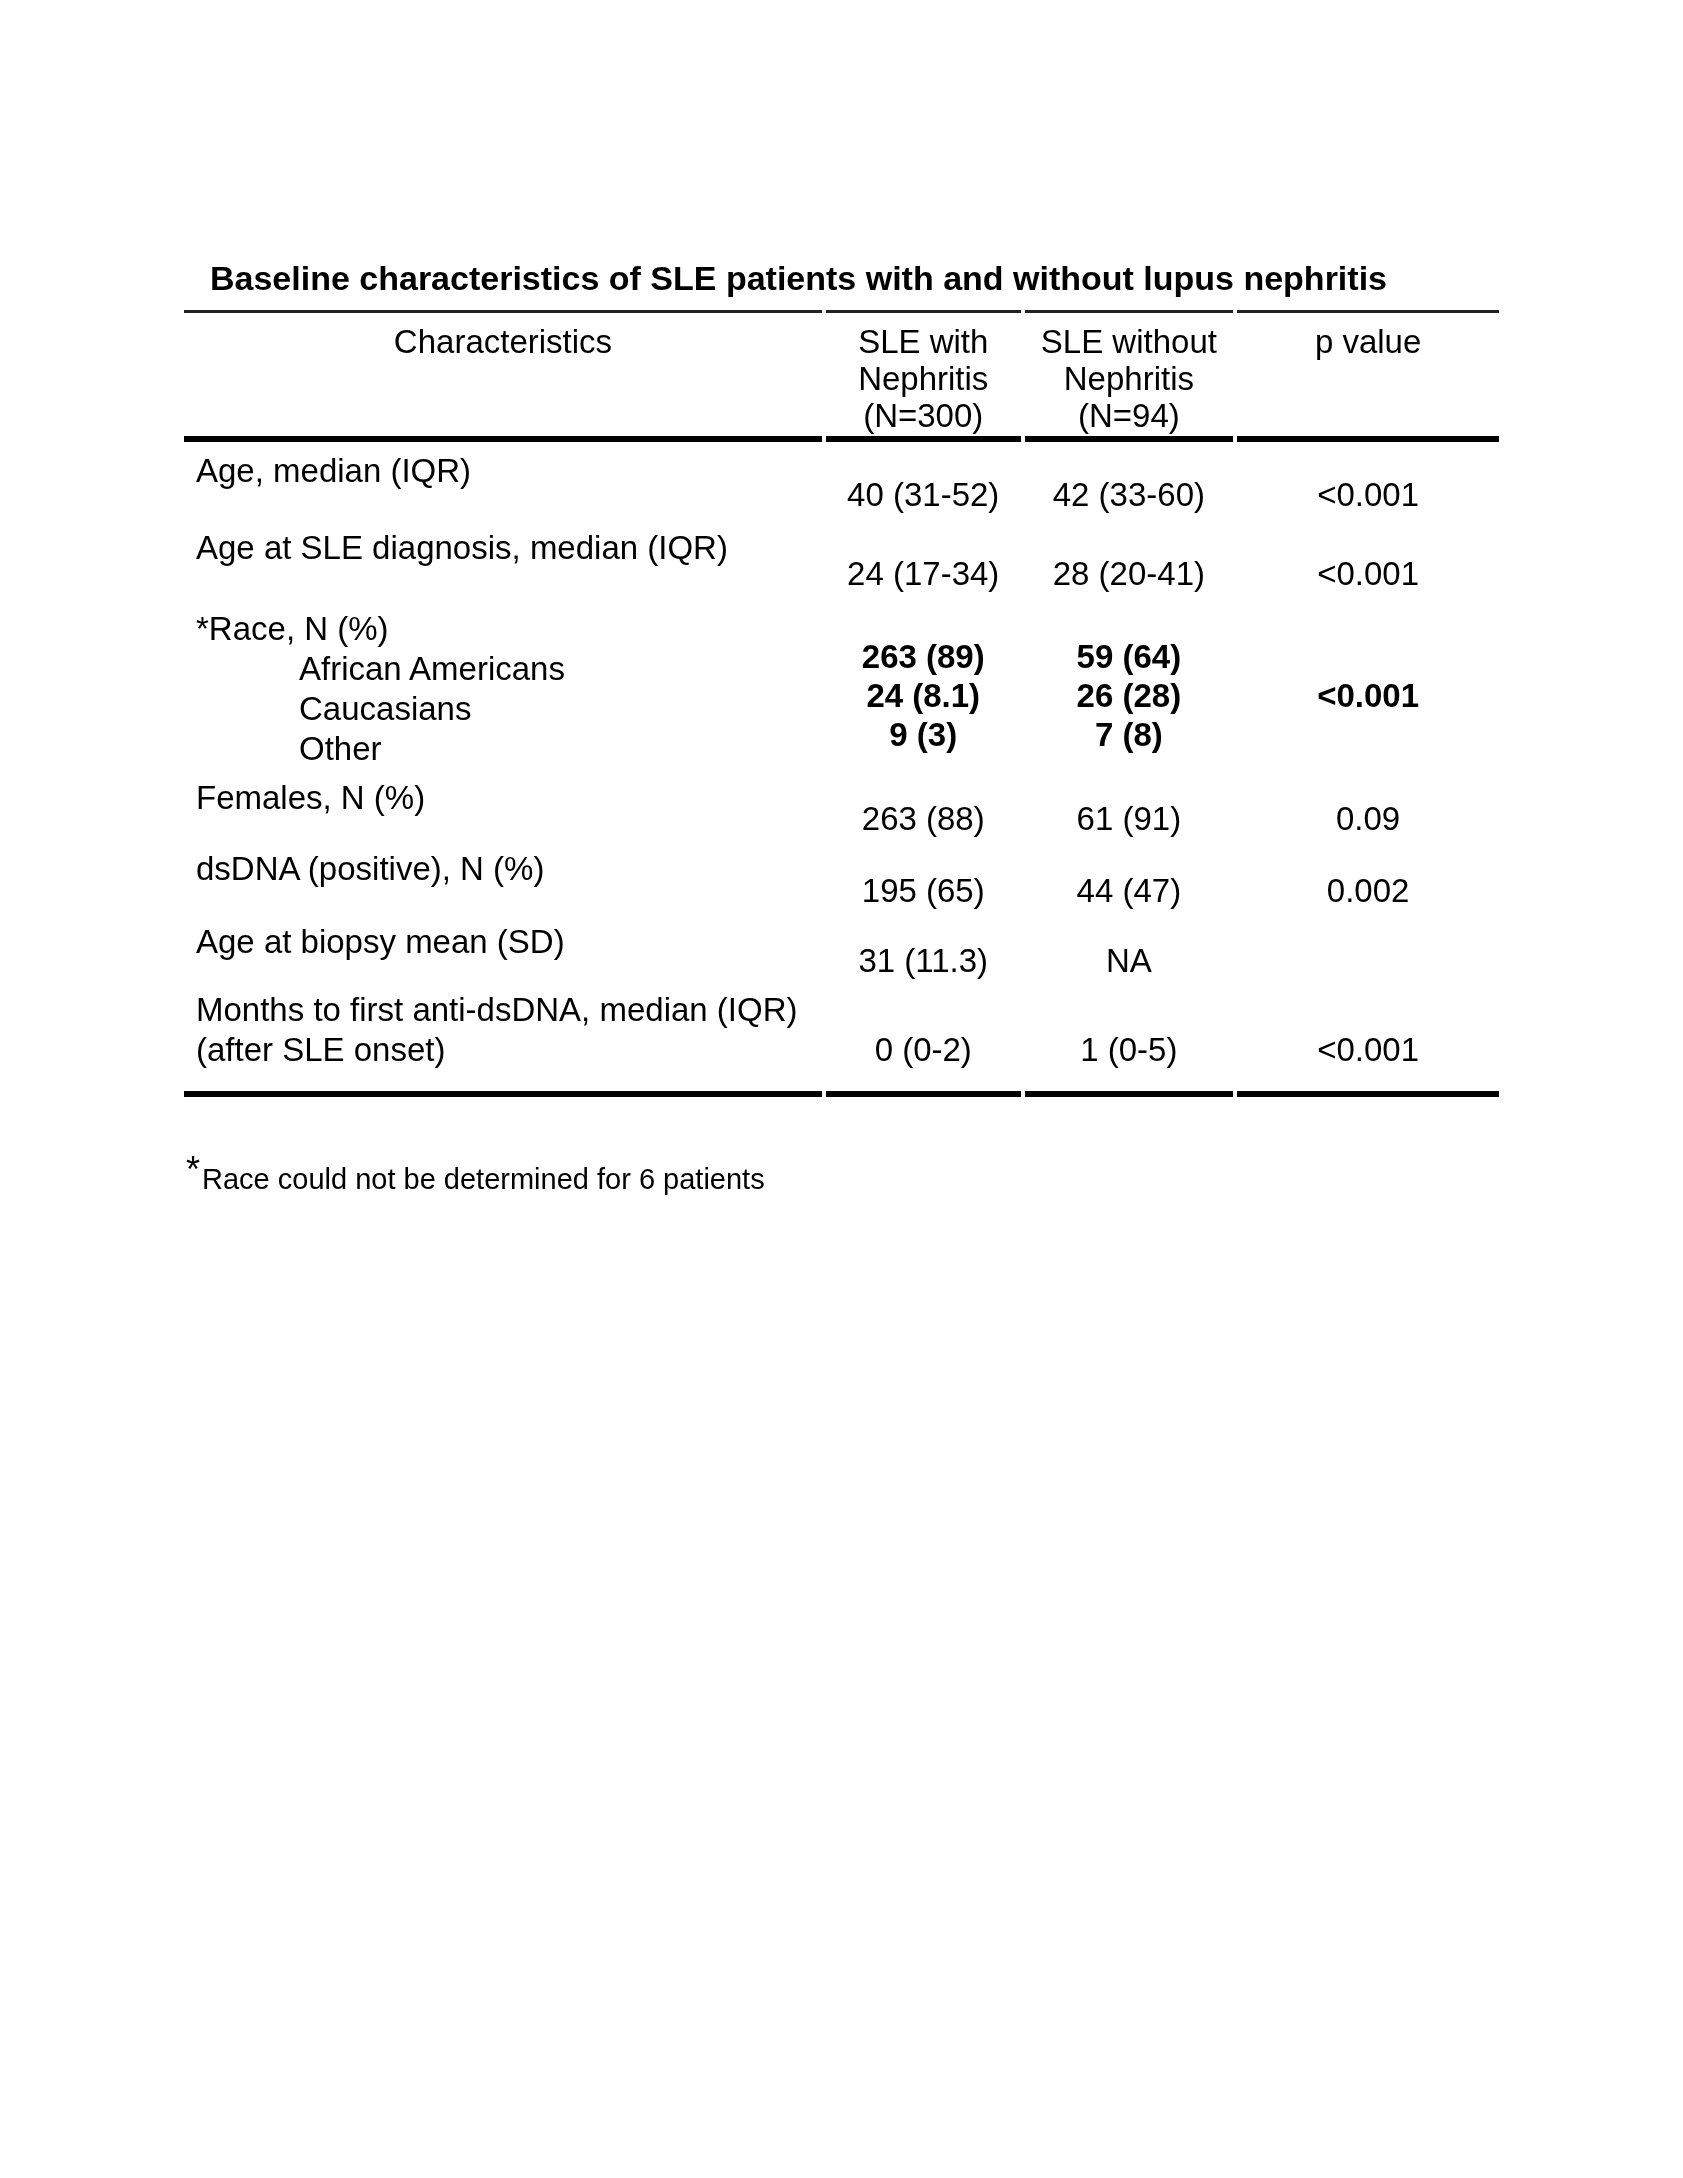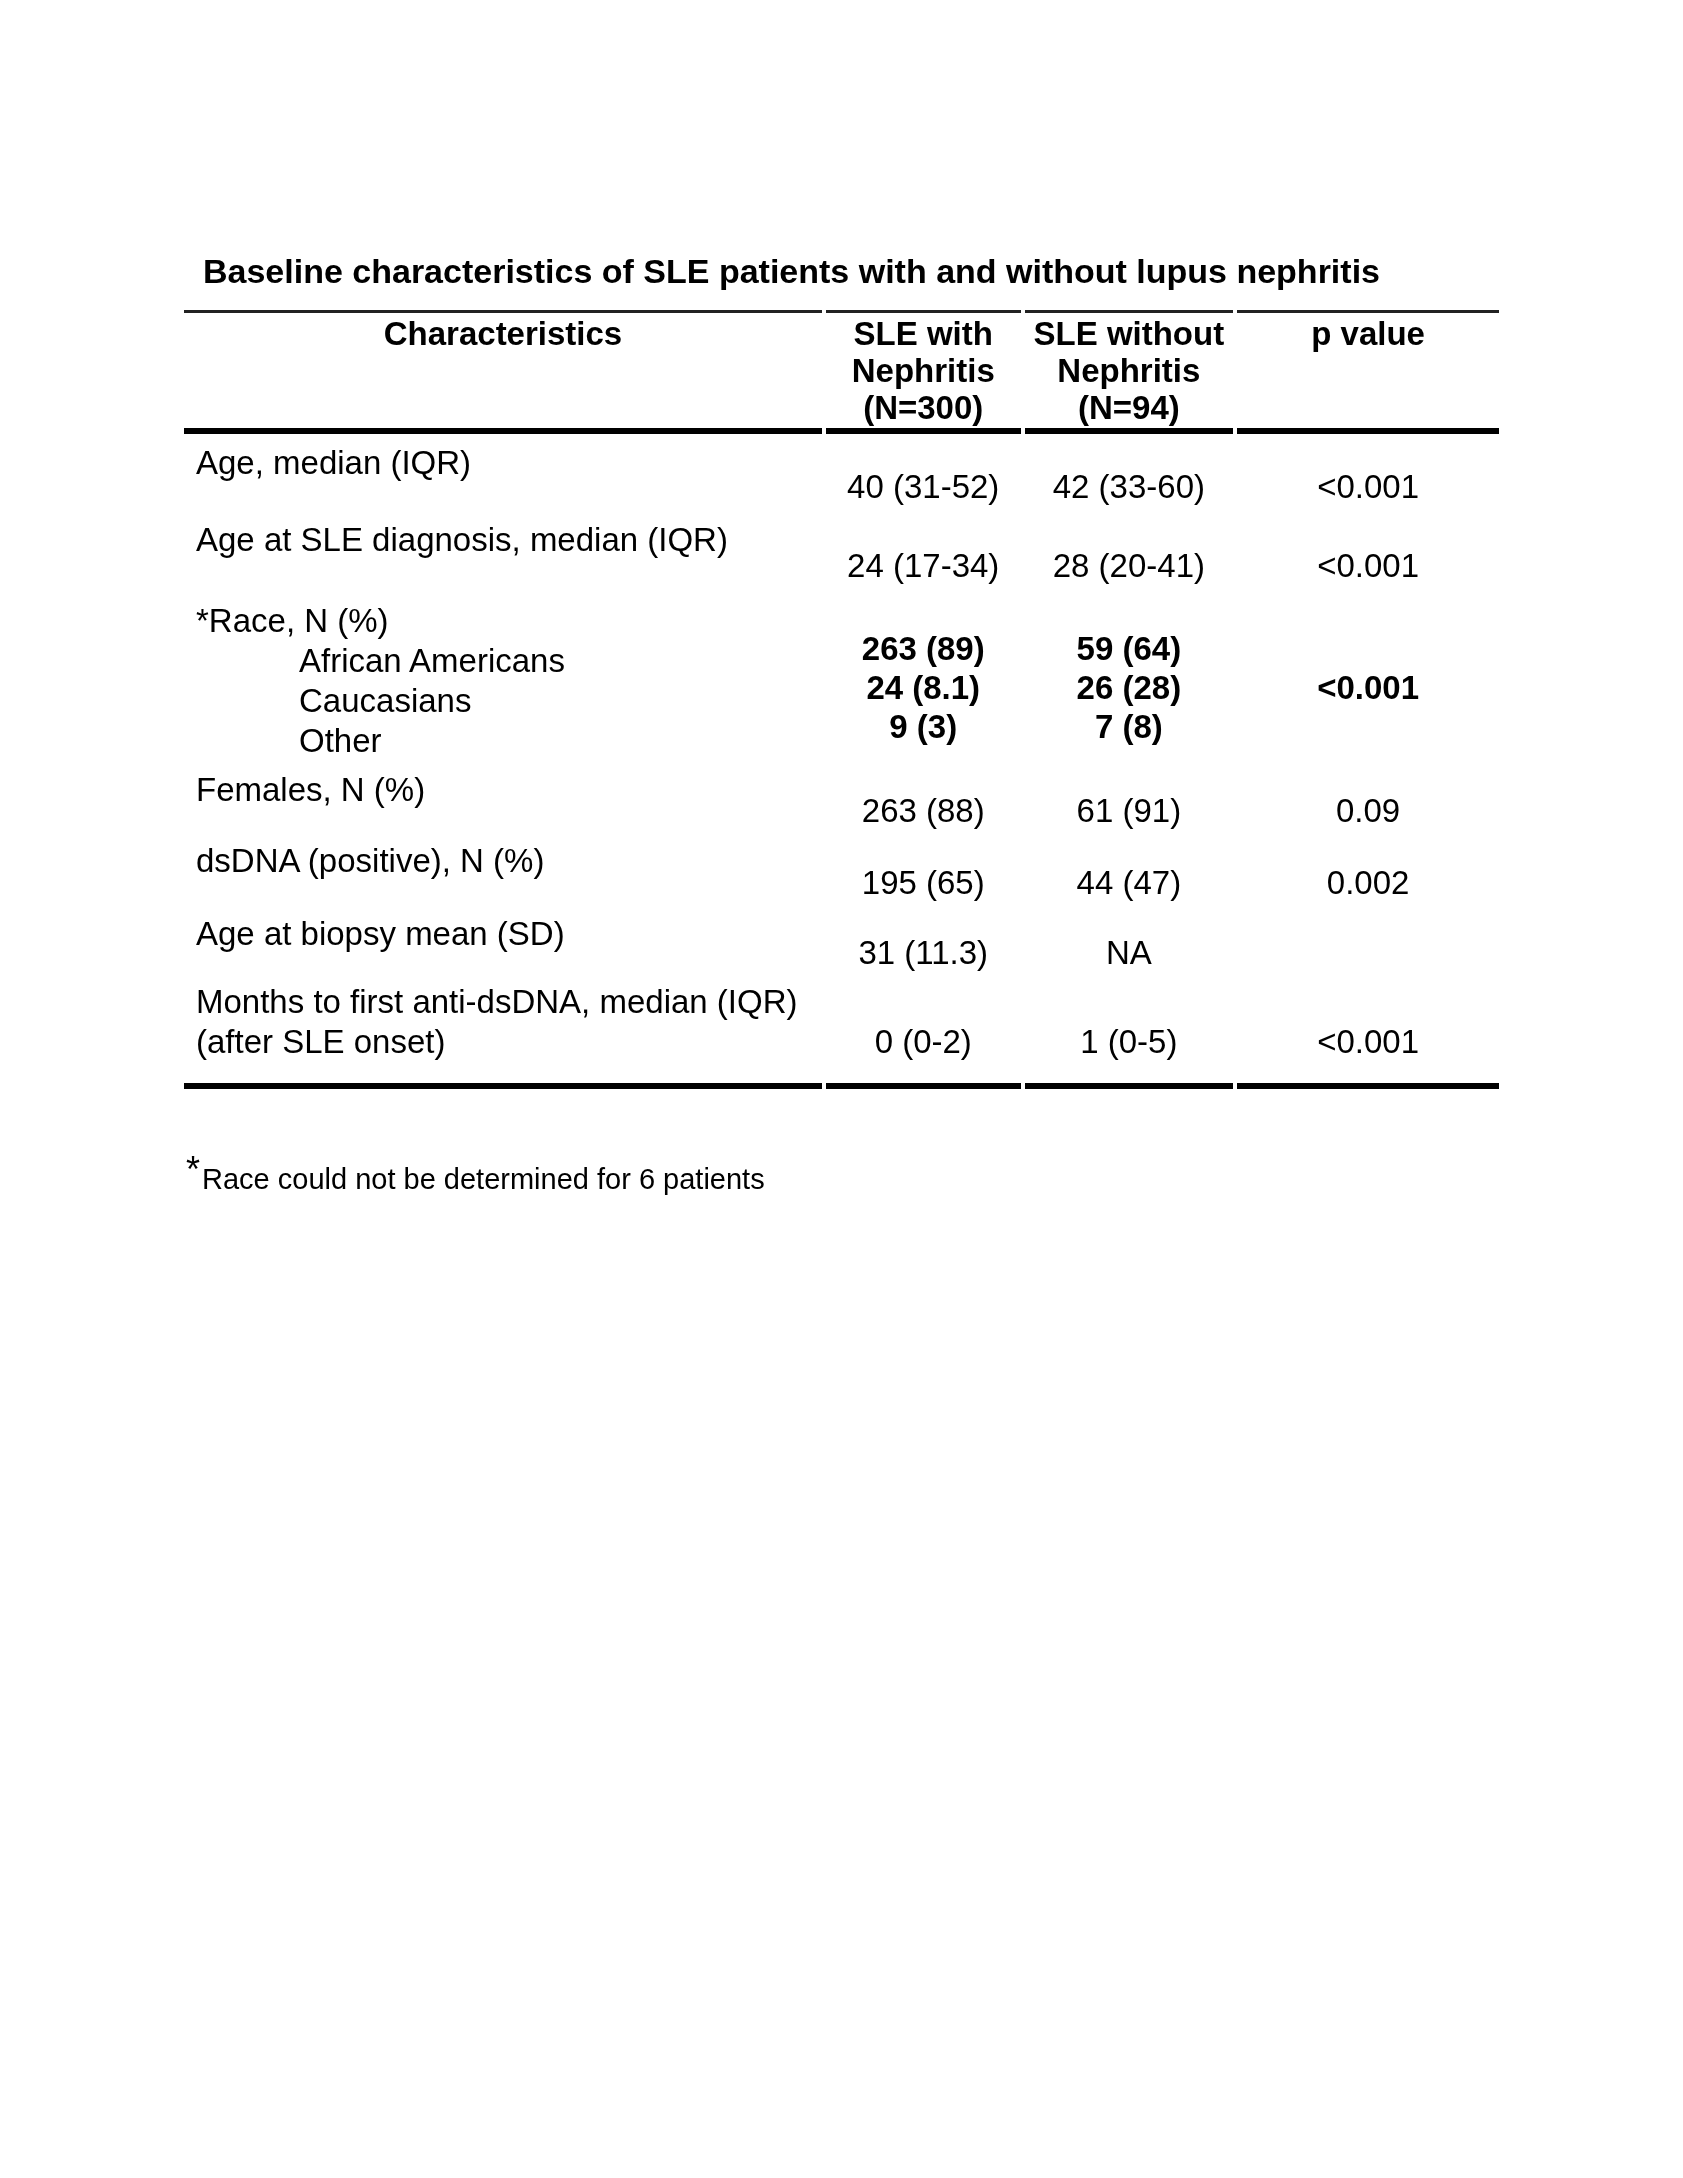--- a/index.html
+++ b/index.html
@@ -9,45 +9,45 @@
     height: 2178px;
     background: #ffffff;
     font-family: "Liberation Sans", "DejaVu Sans", sans-serif;
     color: #000;
     overflow: hidden;
   }
   .doc-title {
     position: absolute;
     left: 194px;
     top: 242px;
-    margin: 9px;
+    margin: 16px;
     font-size: 34px;
     font-weight: bold;
     line-height: 40px;
     white-space: nowrap;
   }
   table.baseline {
     position: absolute;
     left: 180px;
     top: 310px;
     width: 1323px;
     border-collapse: separate;
     border-spacing: 4px 0;
     table-layout: fixed;
     font-size: 33px;
   }
   col.c1 { width: 636px; }
   col.c2 { width: 194px; }
   col.c3 { width: 208px; }
   col.c4 { width: 261px; }
   thead th {
-    font-weight: bold;
+    font-weight: normal;
     text-align: center;
     vertical-align: top;
-    padding: 2px 0 2px;
+    padding: 10px 0 2px;
     line-height: 37px;
     border-top: 3px solid #222222;
     border-bottom: 6px solid #000000;
   }
   tbody td { vertical-align: middle; margin-top: 7px; }
   td.lbl {
     vertical-align: top;
     text-align: left;
     padding: 9px 0 0 12px;
     line-height: 40px;

